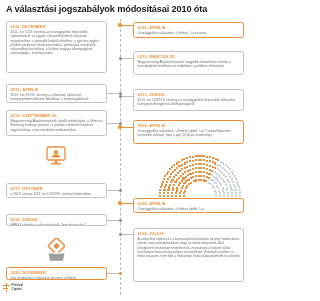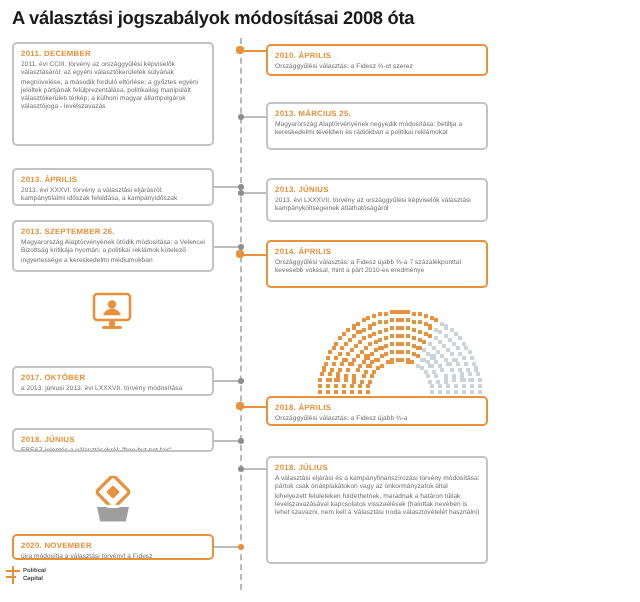--- a/index.html
+++ b/index.html
@@ -64,21 +64,21 @@
   .logo{position:absolute;left:3px;top:283px;display:flex;align-items:center;gap:1.5px;}
   .logo .mark{width:7px;height:9px;position:relative;}
   .logo .mark span{position:absolute;background:#e8903a;}
   .logo .txt{font-size:3px;line-height:3.4px;color:#4a4a4a;font-weight:bold;}
 </style>
 </head>
 <body>
 
 <div id="page">
 
-  <div class="title">A választási jogszabályok módosításai 2008 óta</div>
+  <div class="title">A választási jogszabályok módosításai 2010 óta</div>
 
   <div class="axis"></div>
 
   <div class="card" style="left:6px;top:21px;width:101px;height:52px;">
     <div class="date">2011. DECEMBER</div>
     <div class="body">2011. évi CCIII. törvény az országgyűlési képviselők választásáról: az egyéni választókerületek súlyának megnövelése, a második forduló eltörlése; a győztes egyéni jelöltek pártjának felülprezentálása, politikailag manipulált választókerületi térkép; a külhoni magyar állampolgárok választójoga - levélszavazás</div>
   </div>
 
   <div class="card" style="left:6px;top:84px;width:101px;height:19px;">
     <div class="date">2013. ÁPRILIS</div>

